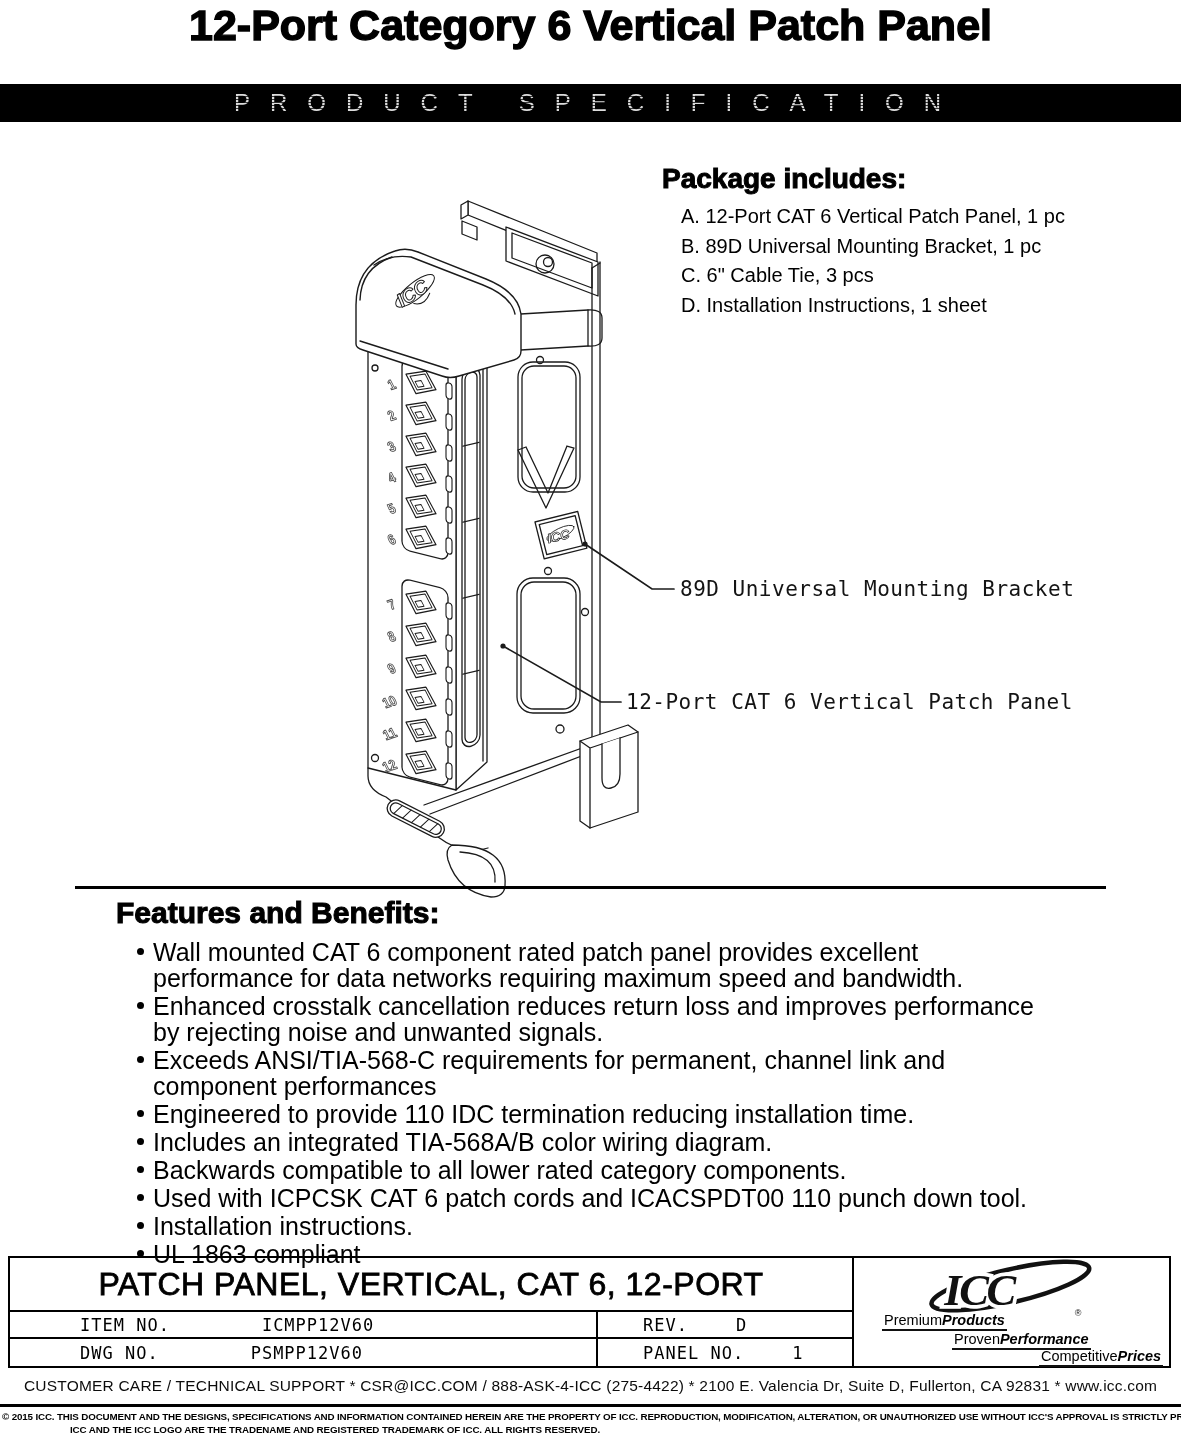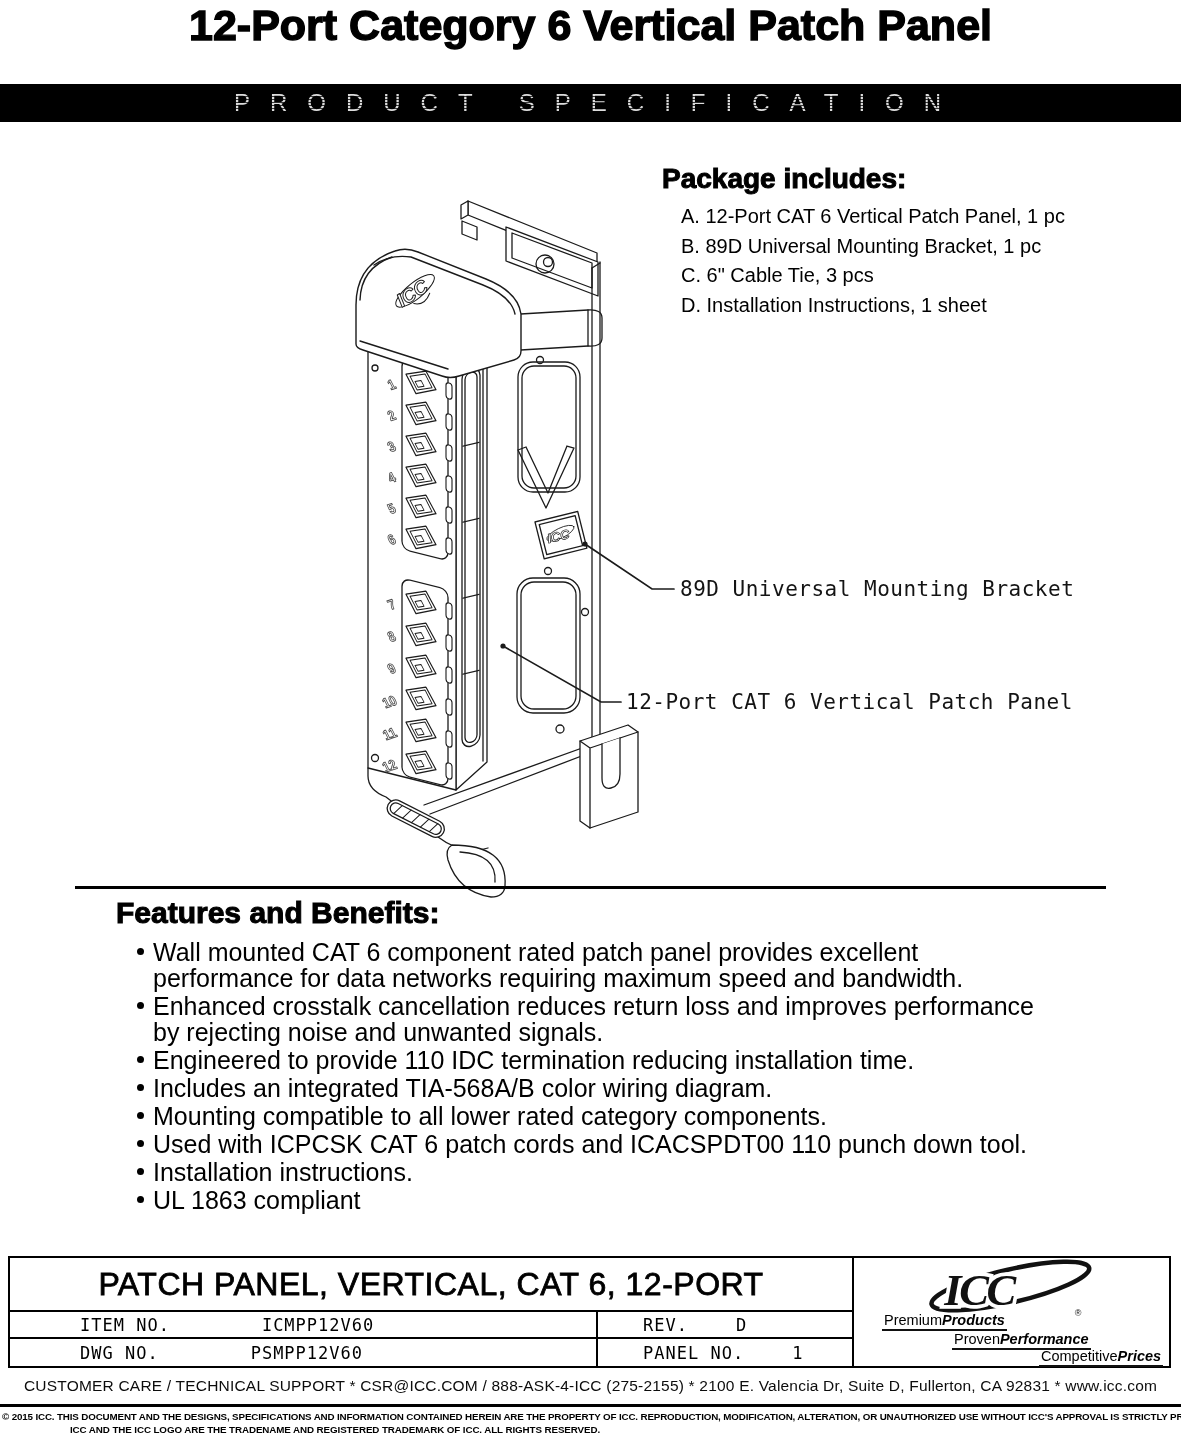--- a/index.html
+++ b/index.html
@@ -211,23 +211,24 @@
       <text class="callout" x="680" y="596" stroke="none">89D Universal Mounting Bracket</text>
       <text class="callout" x="626" y="709" stroke="none">12-Port CAT 6 Vertical Patch Panel</text>
     </g>
   </svg>
 
   <div class="abs rule"></div>
   <div class="abs feat-heading">Features and Benefits:</div>
   <ul class="abs feat-list">
     <li><span class="dot"></span><span>Wall mounted CAT 6 component rated patch panel provides excellent performance for data networks requiring maximum speed and bandwidth.</span></li>
     <li><span class="dot"></span><span>Enhanced crosstalk cancellation reduces return loss and improves performance by rejecting noise and unwanted signals.</span></li>
+    <li><span class="dot"></span><span>Exceeds ANSI/TIA-568-C requirements for permanent, channel link and component performances</span></li>
     <li><span class="dot"></span><span>Engineered to provide 110 IDC termination reducing installation time.</span></li>
     <li><span class="dot"></span><span>Includes an integrated TIA-568A/B color wiring diagram.</span></li>
-    <li><span class="dot"></span><span>Mounting compatible to all lower rated category components.</span></li>
+    <li><span class="dot"></span><span>Backwards compatible to all lower rated category components.</span></li>
     <li><span class="dot"></span><span>Used with ICPCSK CAT 6 patch cords and ICACSPDT00 110 punch down tool.</span></li>
     <li><span class="dot"></span><span>Installation instructions.</span></li>
     <li><span class="dot"></span><span>UL 1863 compliant</span></li>
   </ul>
 
   <div class="abs tb">
     <div class="tb-left">
       <div class="tb-title">PATCH PANEL, VERTICAL, CAT 6, 12-PORT</div>
       <div class="tb-rows">
         <div class="tb-cell r1 c1">
@@ -253,18 +254,18 @@
         <ellipse cx="118" cy="34" rx="98" ry="20" transform="rotate(-13 118 34)" fill="none" stroke="#111" stroke-width="5.5"></ellipse>
         <text x="38" y="57" font-size="54" font-style="italic" font-weight="900" letter-spacing="-3" style="paint-order:stroke" stroke="#fff" stroke-width="9" fill="#111" font-family="Liberation Serif, serif">ICC</text>
         <text x="196" y="70" font-size="11" fill="#111">®</text>
       </svg>
       <div class="tagline tag1"><span class="lt">Premium</span><span class="bd">Products</span></div>
       <div class="tagline tag2"><span class="lt">Proven</span><span class="bd">Performance</span></div>
       <div class="tagline tag3"><span class="lt">Competitive</span><span class="bd">Prices</span></div>
     </div>
   </div>
 
-  <div class="abs contact">CUSTOMER CARE / TECHNICAL SUPPORT * CSR@ICC.COM / 888-ASK-4-ICC (275-2155) * 2100 E. Valencia Dr, Suite D, Fullerton, CA 92831 * www.icc.com</div>
+  <div class="abs contact">CUSTOMER CARE / TECHNICAL SUPPORT * CSR@ICC.COM / 888-ASK-4-ICC (275-4422) * 2100 E. Valencia Dr, Suite D, Fullerton, CA 92831 * www.icc.com</div>
   <div class="abs foot-rule"></div>
   <div class="abs copy1">© 2015 ICC. THIS DOCUMENT AND THE DESIGNS, SPECIFICATIONS AND INFORMATION CONTAINED HEREIN ARE THE PROPERTY OF ICC. REPRODUCTION, MODIFICATION, ALTERATION, OR UNAUTHORIZED USE WITHOUT ICC'S APPROVAL IS STRICTLY PROHIBITED.</div>
   <div class="abs copy2">ICC AND THE ICC LOGO ARE THE TRADENAME AND REGISTERED TRADEMARK OF ICC.  ALL RIGHTS RESERVED.</div>
 
 </div>
 
 </body></html>

